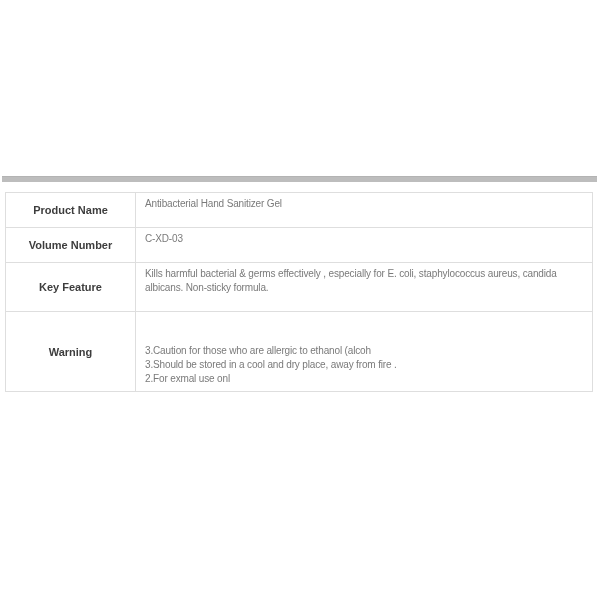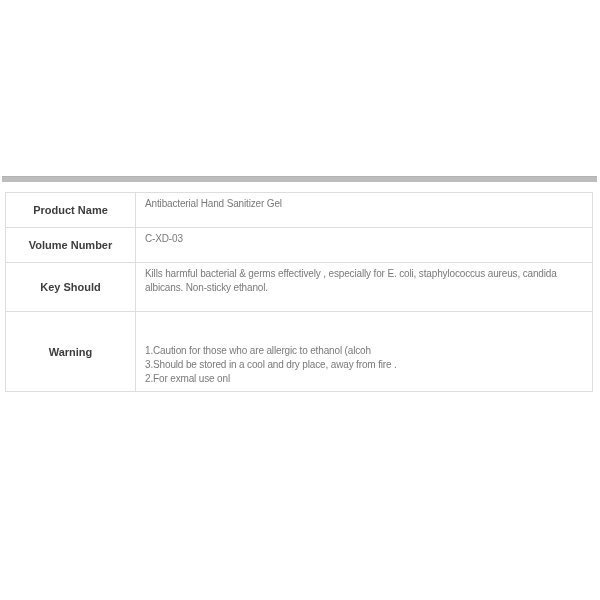--- a/index.html
+++ b/index.html
@@ -84,30 +84,30 @@
             <div class="line">Antibacterial Hand Sanitizer Gel</div>
           </td>
       </tr>
       <tr class="row-h23">
         <td class="label-cell">Volume Number</td>
         <td class="value-cell">
             <div class="line">C-XD-03</div>
           </td>
       </tr>
       <tr class="row-h36">
-        <td class="label-cell">Key Should</td>
+        <td class="label-cell">Key Feature</td>
         <td class="value-cell">
             <div class="line">Kills harmful bacterial &amp; germs effectively , especially for E. coli, staphylococcus aureus, candida</div>
-            <div class="line">albicans. Non-sticky ethanol.</div>
+            <div class="line">albicans. Non-sticky formula.</div>
           </td>
       </tr>
       <tr class="row-h80 row-warning">
         <td class="label-cell">Warning</td>
         <td class="value-cell">
-            <div class="line">1.Caution for those who are allergic to ethanol (alcoh</div>
+            <div class="line">3.Caution for those who are allergic to ethanol (alcoh</div>
             <div class="line">3.Should be stored in a cool and dry place, away from fire .</div>
             <div class="line">2.For exmal use onl</div>
           </td>
       </tr>
     </tbody>
   </table>
 
 </div>
 
 </body></html>

